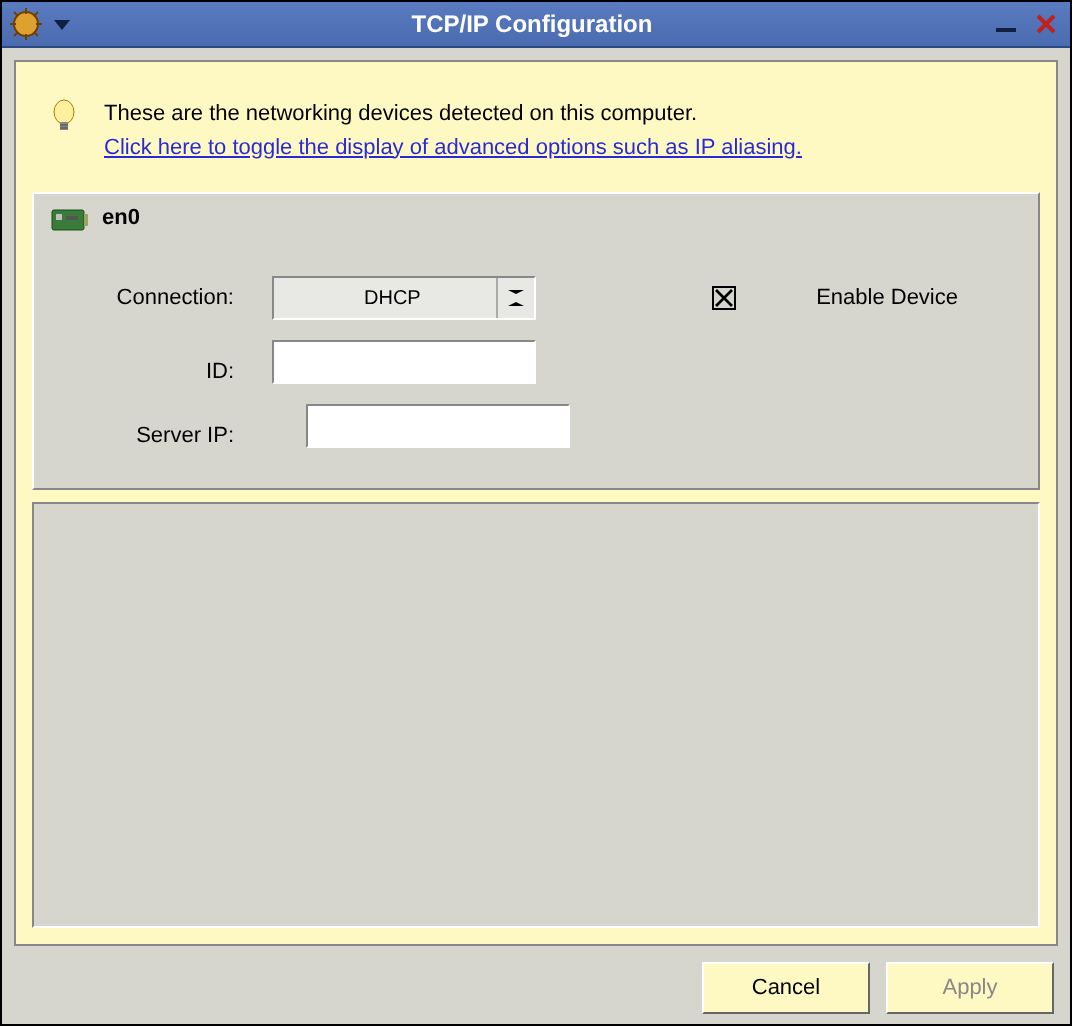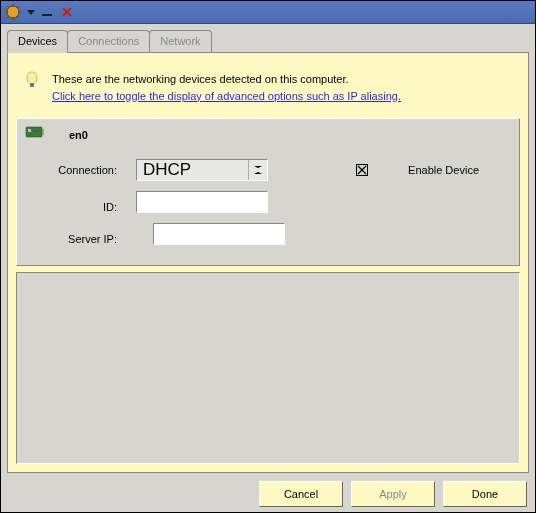--- a/index.html
+++ b/index.html
@@ -137,22 +137,22 @@
     border-top: 1px solid #fff;
     border-left: 1px solid #fff;
     border-right: 1px solid #888;
     border-bottom: 1px solid #888;
     background: #d6d6ce;
     padding: 0;
     margin-bottom: 6px;
   }
   .device-header {
     display: flex;
-    align-items: flex-end;
-    gap: 24px;
+    align-items: flex-start;
+    gap: 6px;
     padding: 6px 8px;
     font-weight: bold;
     font-size: 11px;
   }
   .form-area {
     padding: 12px 10px 20px 10px;
   }
   .form-row {
     display: flex;
     align-items: flex-end;
@@ -173,21 +173,22 @@
     border-left: 1px solid #888;
     border-right: 1px solid #fff;
     border-bottom: 1px solid #fff;
     background: #e8e8e4;
     box-sizing: border-box;
     cursor: pointer;
   }
   .combo-text {
     flex: 1;
     padding-left: 6px;
-    font-size: 17px;
+    font-size: 10px;
+    margin-left: 39px;
   }
   .combo-btn {
     width: 18px;
     height: 100%;
     display: flex;
     align-items: center;
     justify-content: center;
     border-left: 1px solid #aaa;
   }
   .text-input {
@@ -274,42 +275,38 @@
           <line x1="2" y1="14" x2="4" y2="12"></line>
             <line x1="12" y1="4" x2="14" y2="2"></line>
         </g>
       </svg>
     </div>
     <div class="titlebar-dropdown">
       <svg width="8" height="5" viewBox="0 0 8 5">
           <polygon points="0,0 8,0 4,5" fill="#102040"></polygon>
         </svg>
     </div>
+    <div class="title-text">TCP/IP Configuration</div>
     <div class="win-buttons">
       <div class="win-btn">
         <svg width="12" height="10">
             <rect x="1" y="7" width="10" height="2" fill="#102040"></rect>
           </svg>
       </div>
       <div class="win-btn">
         <svg width="12" height="12">
           <line x1="2" y1="2" x2="10" y2="10" stroke="#c02020" stroke-width="2"></line>
           <line x1="10" y1="2" x2="2" y2="10" stroke="#c02020" stroke-width="2"></line>
         </svg>
       </div>
     </div>
   </div>
 
   <div class="content-outer">
     <div class="tab-area">
-      <div class="tabs">
-        <div class="tab active">Devices</div>
-        <div class="tab">Connections</div>
-        <div class="tab">Network</div>
-      </div>
       <div class="tab-body">
 
         <div class="hint-row">
           <div class="hint-icon">
             <svg width="16" height="20" viewBox="0 0 16 20">
               <ellipse cx="8" cy="7" rx="5" ry="6" fill="#fff0a0" stroke="#a08000" stroke-width="0.5"></ellipse>
               <rect x="6" y="12" width="4" height="4" fill="#888"></rect>
               <line x1="6" y1="13.5" x2="10" y2="13.5" stroke="#555" stroke-width="0.6"></line>
               <line x1="6" y1="15" x2="10" y2="15" stroke="#555" stroke-width="0.6"></line>
             </svg>
@@ -370,16 +367,15 @@
         </div>
 
         <div class="spacer-panel"></div>
 
       </div>
     </div>
 
     <div class="button-row">
       <div class="btn">Cancel</div>
       <div class="btn disabled">Apply</div>
-      <div class="btn">Done</div>
     </div>
   </div>
 </div>
 
 </body></html>

